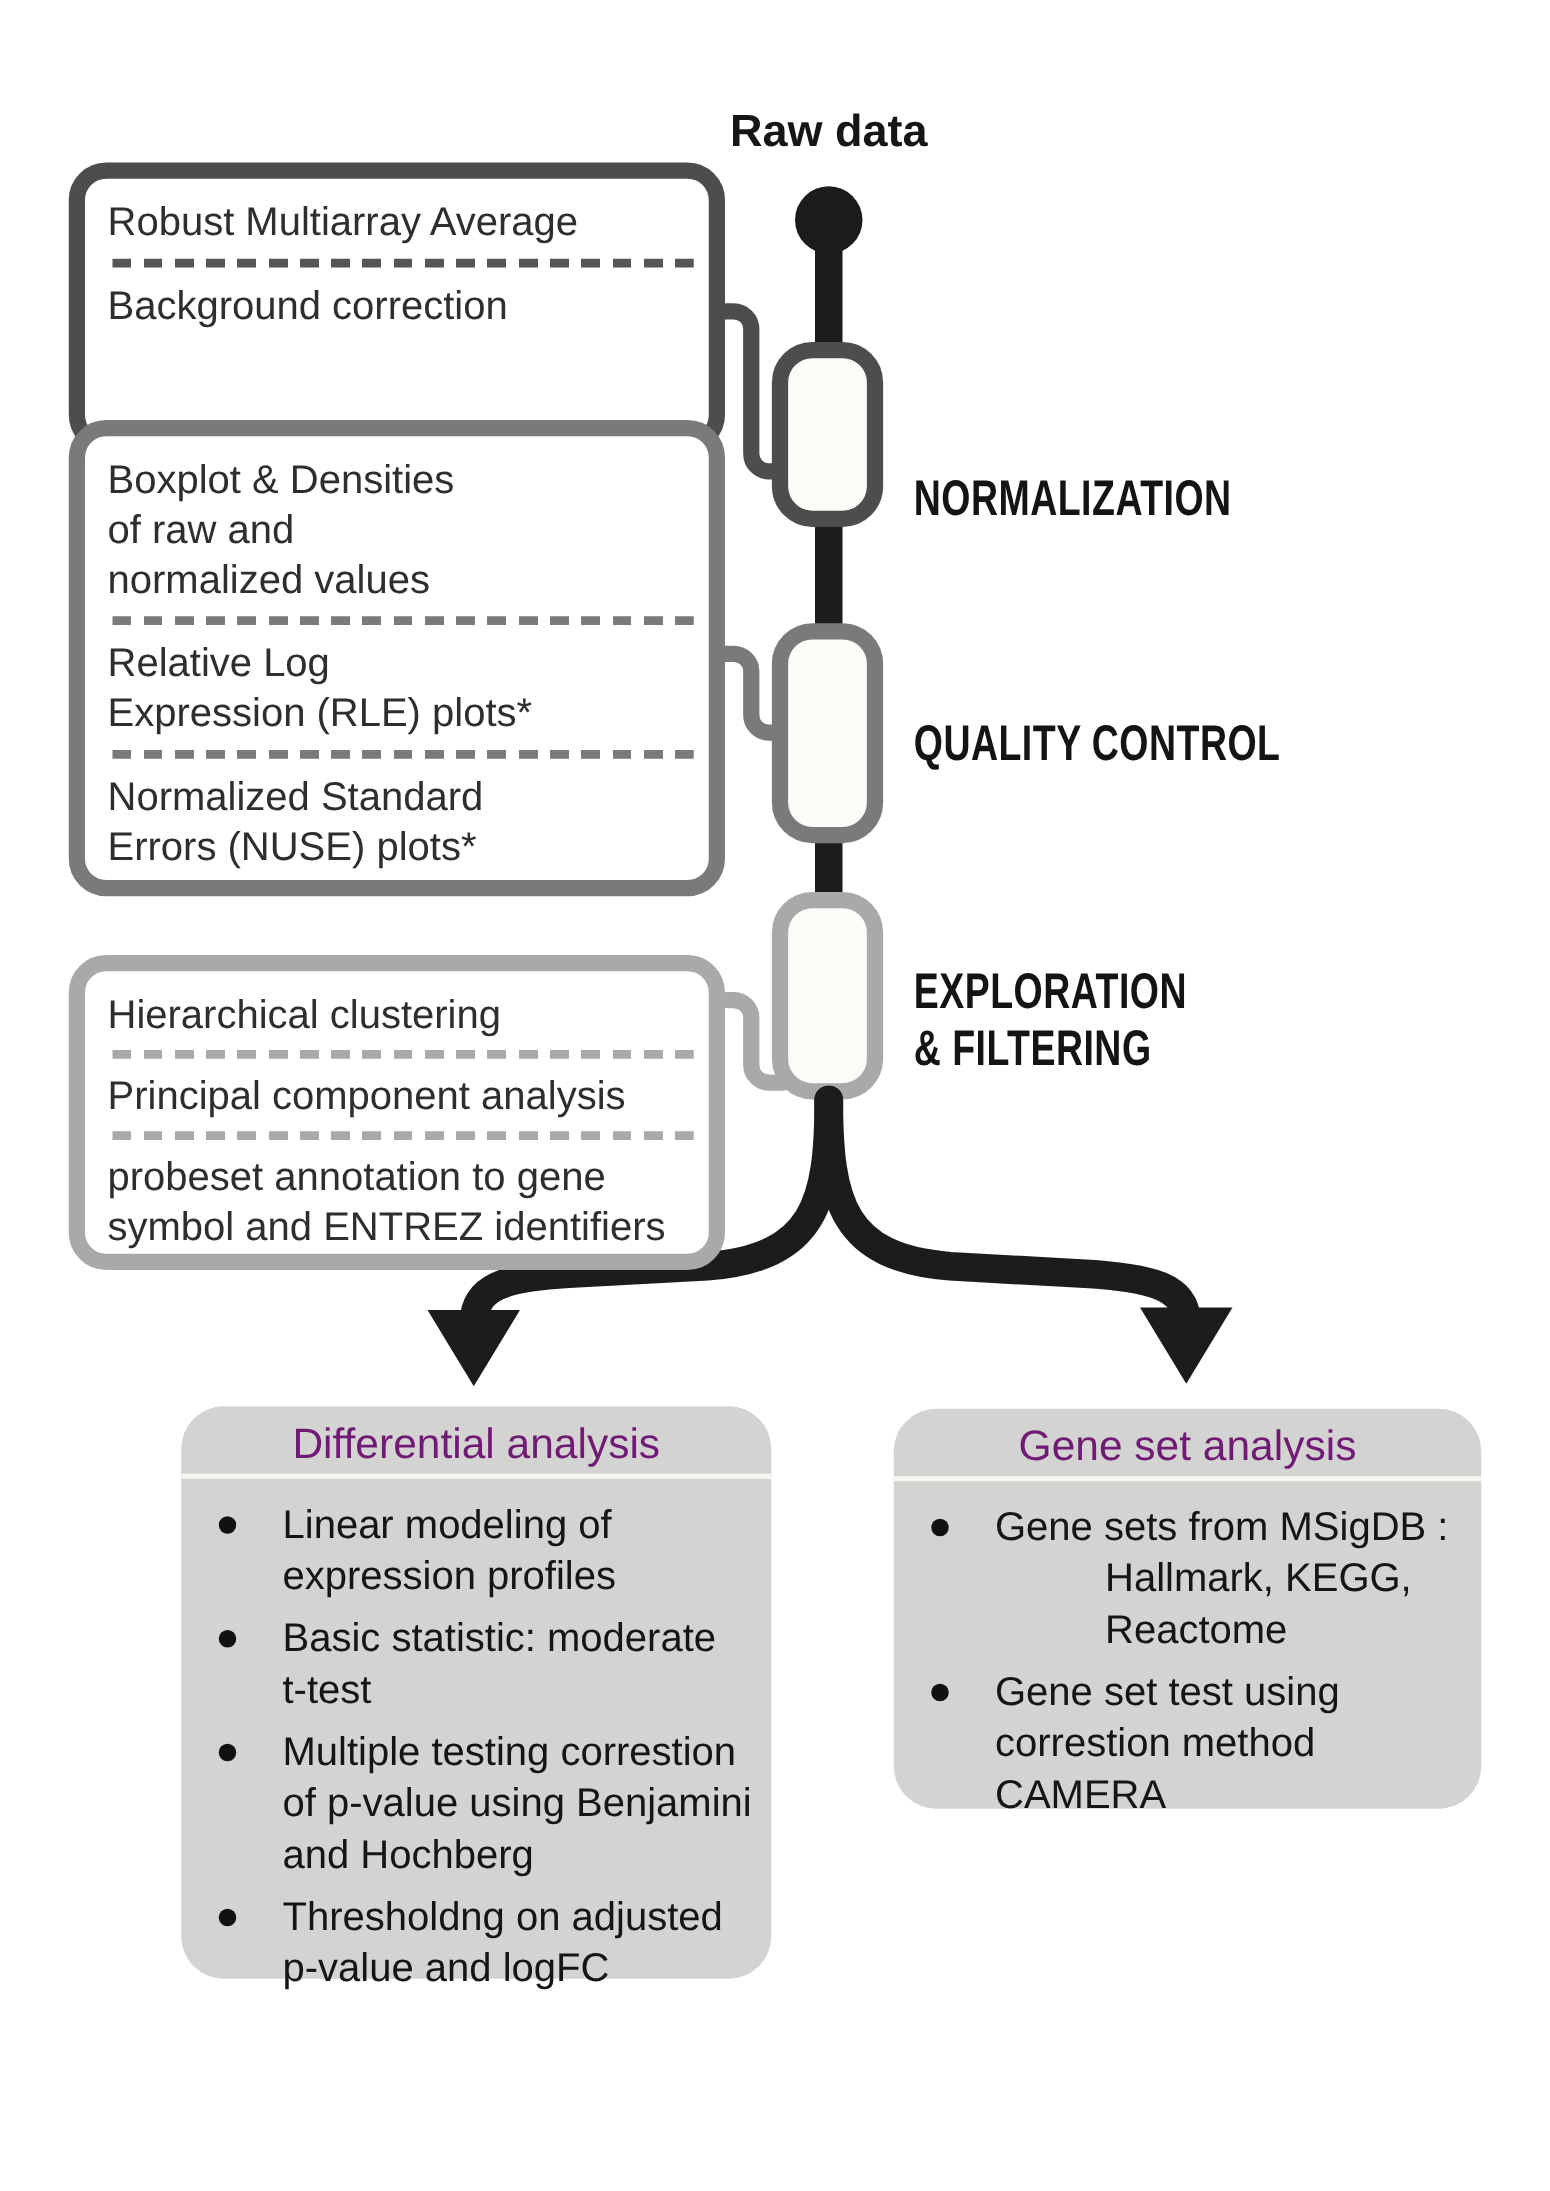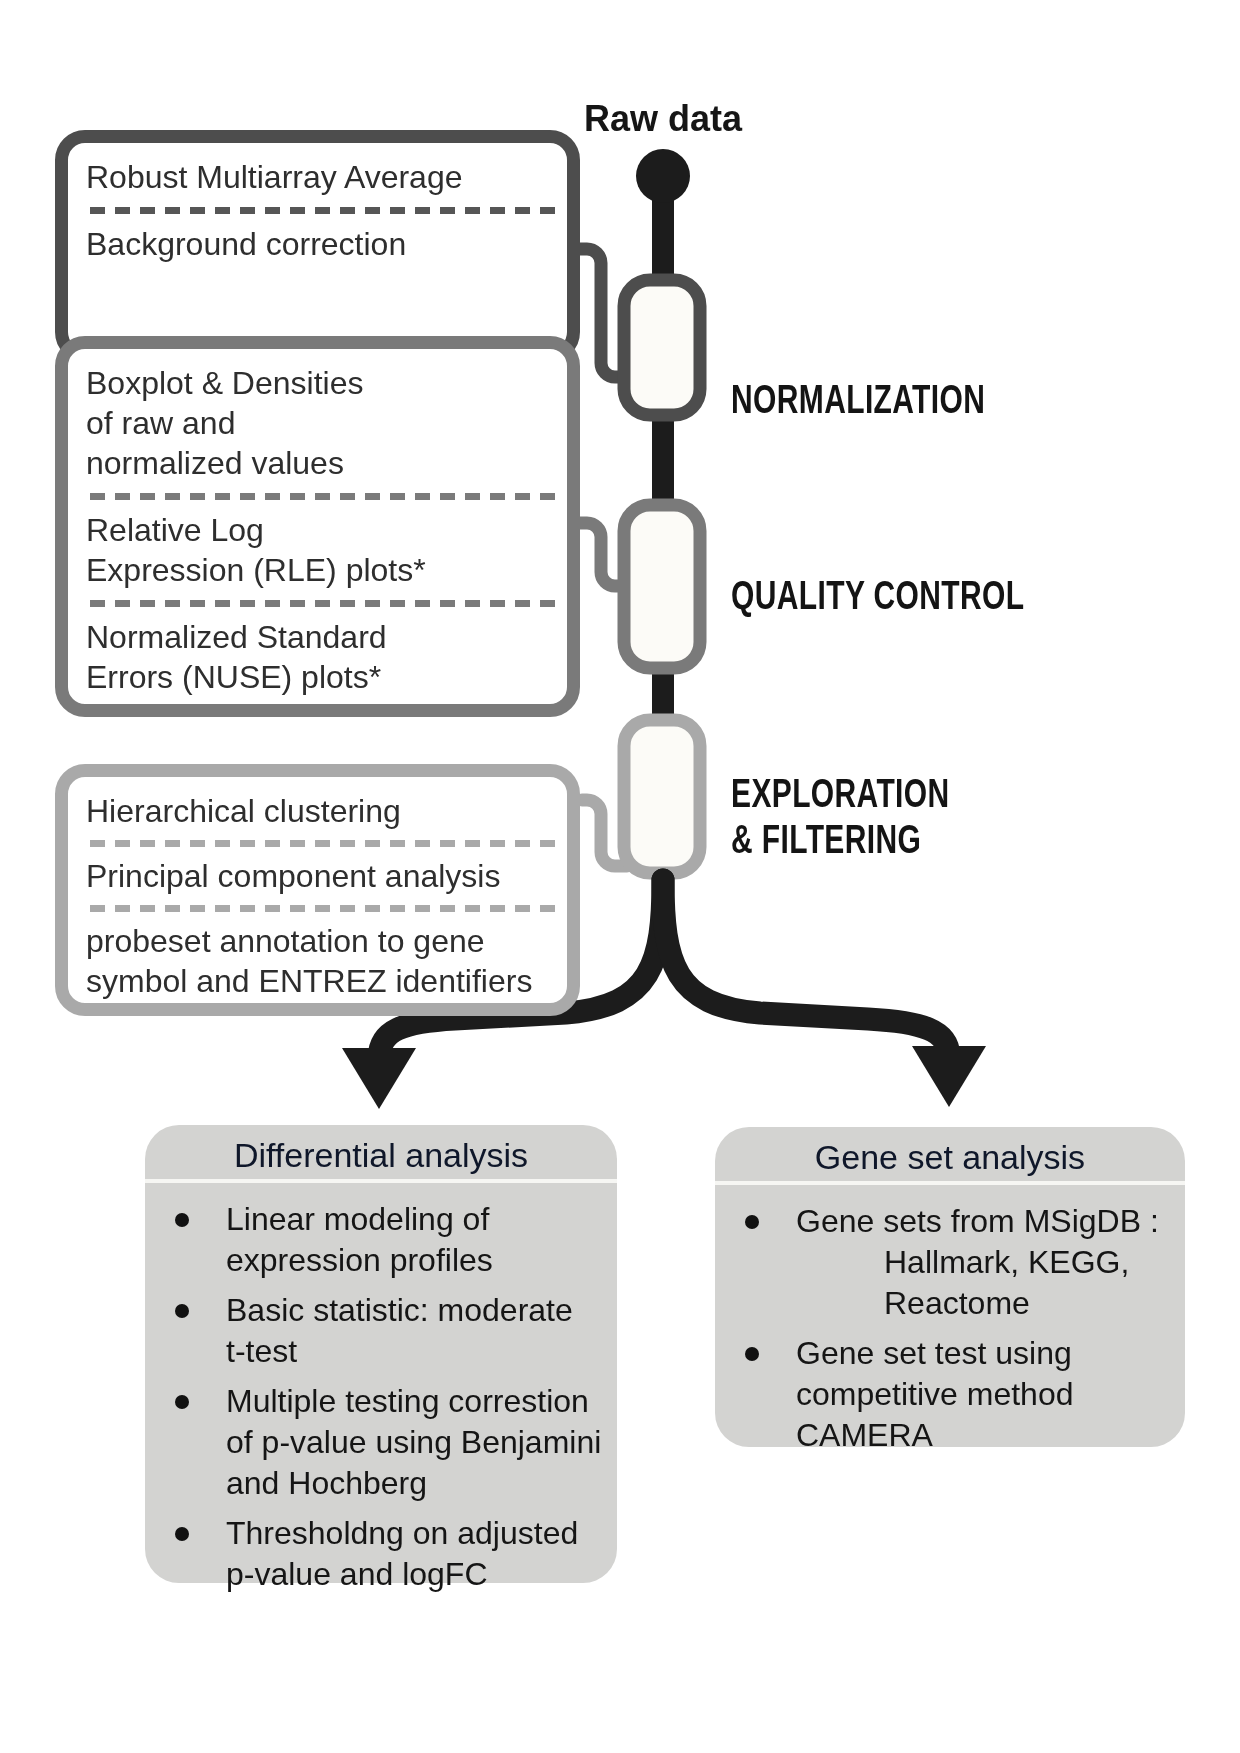--- a/index.html
+++ b/index.html
@@ -1,20 +1,20 @@
 <!DOCTYPE html>
 <html><head>
 <meta charset="utf-8">
 <style>
   html,body{margin:0;padding:0;background:#ffffff;}
   #page{position:relative;width:1240px;height:1753px;background:#ffffff;overflow:hidden;
         font-family:"Liberation Sans","DejaVu Sans",sans-serif;}
   #flow-svg{position:absolute;left:0;top:0;z-index:1;}
 
-  .raw-label{position:absolute;left:513px;top:98px;width:300px;text-align:center;
+  .raw-label{position:absolute;left:513px;top:84px;width:300px;text-align:center;
              font-size:36px;font-weight:bold;color:#161616;z-index:3;}
 
   .proc-box{position:absolute;left:55px;width:525px;box-sizing:border-box;
             border:13px solid #4d4d4d;border-radius:30px;background:#ffffff;
             padding:12px 8px 12px 18px;z-index:2;}
   .pb1{top:130px;border-color:#4d4d4d;height:232px;}
   .pb2{top:336px;border-color:#7a7a7a;height:381px;}
   .pb3{top:764px;border-color:#a9a9a9;height:252px;}
   .box-line{font-size:32px;line-height:40px;color:#2e2e2e;white-space:nowrap;}
   .section{padding:2px 0;}
@@ -24,21 +24,21 @@
   .pb3 .divider{background:repeating-linear-gradient(to right,#a9a9a9 0 15px,transparent 15px 25px);margin:7px 4px;}
 
   .stage-label{position:absolute;left:731px;font-size:40px;line-height:46px;font-weight:bold;
                color:#141414;transform:scaleX(0.75);transform-origin:left top;
                white-space:nowrap;z-index:3;letter-spacing:0.5px;}
   .sl1{top:376px;} .sl2{top:572px;} .sl3{top:770px;}
 
   .panel{position:absolute;box-sizing:border-box;background:#d3d3d1;border-radius:34px;z-index:2;}
   .panel-left{left:145px;top:1125px;width:472px;height:458px;}
   .panel-right{left:715px;top:1127px;width:470px;height:320px;}
-  .panel-title{font-size:34px;line-height:44px;color:#0f172a;text-align:center;
+  .panel-title{font-size:34px;line-height:44px;color:#701a75;text-align:center;
                padding:8px 0 2px 0;border-bottom:4px solid #f6f6f3;}
   .bullet-list{padding:16px 10px 0 30px;}
   .bullet{display:flex;align-items:flex-start;margin-bottom:9px;gap:20px;}
   .dot{flex:0 0 auto;width:14px;height:14px;border-radius:50%;background:#111;
        margin:14px 17px 0 0;}
   .bullet-lines{font-size:32px;line-height:41px;color:#151515;}
   .bullet-lines div{white-space:nowrap;}
   .bullet-lines .indent{padding-left:88px;}
 </style>
 </head>
@@ -169,20 +169,20 @@
           <div class="bullet-lines">
             <div>Gene sets from MSigDB :</div>
             <div class="indent">Hallmark, KEGG,</div>
             <div class="indent">Reactome</div>
           </div>
         </div>
         <div class="bullet">
           <span class="dot"></span>
           <div class="bullet-lines">
             <div>Gene set test using</div>
-            <div>competitive method</div>
+            <div>correstion method</div>
             <div>CAMERA</div>
           </div>
         </div>
       </div>
   </div>
 
 </div>
 
 </body></html>

